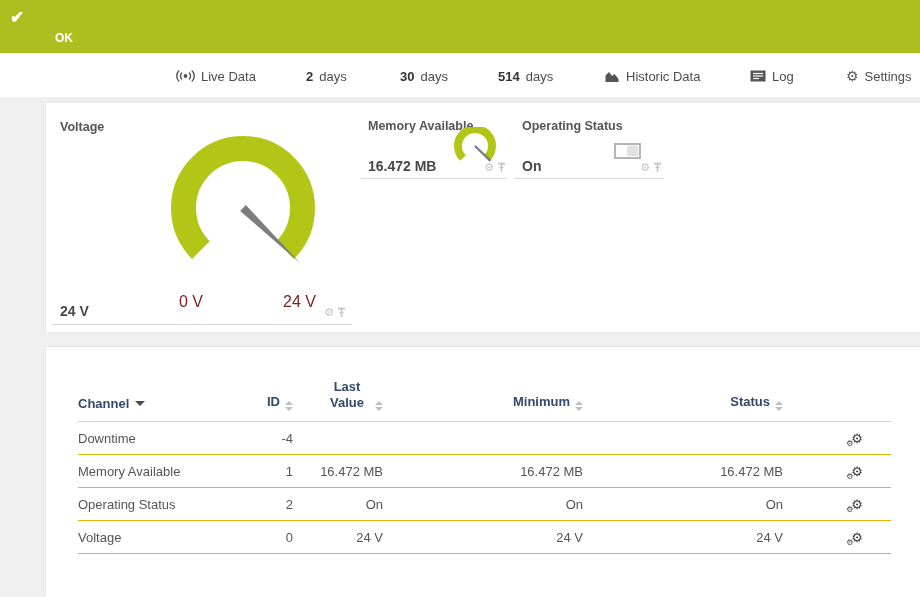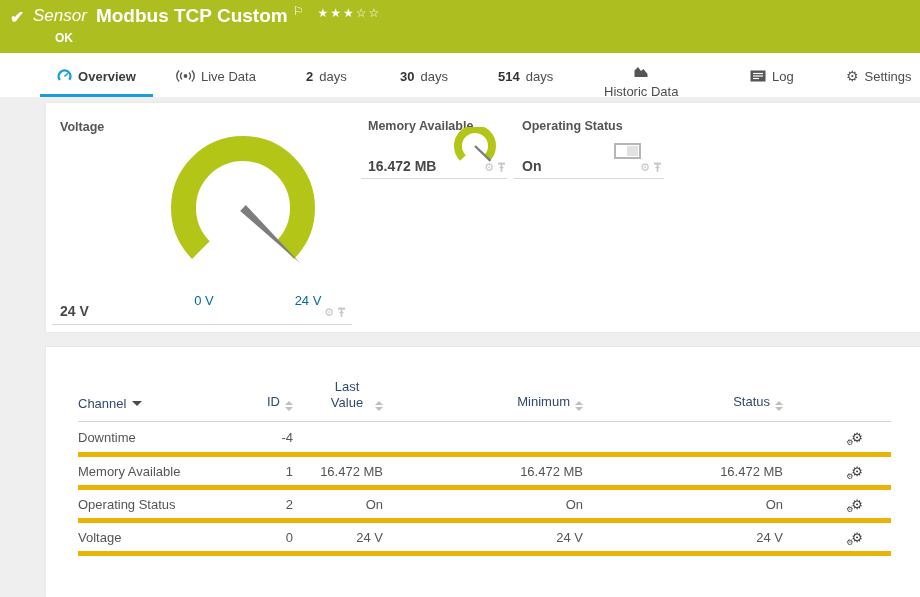--- a/index.html
+++ b/index.html
@@ -20,21 +20,21 @@
   .tabbar { position:relative; width:100%; height:44px; background:#ffffff; }
   .tab { position:absolute; bottom:0; height:32px; display:flex; align-items:center; gap:6px;
          font-size:13px; color:#4d4d4d; cursor:pointer; padding-bottom:10px; }
   .tab .num { font-weight:bold; color:#333; }
   .tab-overview { left:40px; width:113px; justify-content:center; font-weight:bold; color:#3c3c3c; }
   .tab-overview::after { content:""; position:absolute; left:0; right:0; bottom:0; height:3px; background:#1b9dd9; }
   .tab-live { left:176px; }
   .tab-2days { left:306px; }
   .tab-30days { left:400px;text-align:center; }
   .tab-365days { left:498px; }
-  .tab-historic { left:604px;flex-direction:column; }
+  .tab-historic { left:604px; }
   .tab-log { left:750px; }
   .tab-settings { left:846px; }
   .tab svg { display:block; }
   .gear-glyph { font-size:14px; color:#555; line-height:14px; }
 
   
   .content { position:absolute; left:0; top:97px; right:0; bottom:0; background:#efefef;margin-left:16px; }
   .panel { position:absolute; background:#ffffff; box-shadow:0 0 2px rgba(0,0,0,0.08); }
   .panel-gauges { left:30px; top:6px; width:890px; height:229px; }
   .panel-table  { left:30px; top:250px; width:890px; height:250px; }
@@ -42,21 +42,21 @@
   .tile { position:absolute; border-bottom:1px solid #d8d8d8; }
   .tile-title { position:absolute; font-size:12.5px; font-weight:bold; color:#555; }
   .tile-value { position:absolute; font-size:14px; font-weight:600; color:#474747; }
   .tile-icons { position:absolute; display:flex; align-items:center; gap:3px; }
   .tile-gear { font-size:11px; color:#c6c6c6; line-height:11px; }
   .pin-icon svg { display:block; }
 
   .tile-voltage { left:6px; top:8px; width:300px; height:214px; }
   .tile-voltage .tile-title { left:8px; top:9px; }
   .tile-voltage .gauge-big { position:absolute; left:106px; top:13px; }
-  .scale-label { position:absolute; top:182px; width:50px; text-align:center; font-size:13px; color:#0369a1; }
+  .scale-label { position:absolute; top:182px; width:50px; font-size:16px; color:#7f1d1d; }
   .scale-min { left:127px; } .scale-max { left:231px; }
   .tile-voltage .tile-value { left:8px; bottom:5px; }
   .tile-voltage .tile-icons { right:6px; bottom:6px; }
 
   .tile-memory { left:315px; top:8px; width:146px; height:68px; }
   .tile-memory .tile-title { left:7px; top:8px; }
   .tile-memory .gauge-small { position:absolute; left:91px; top:16px; }
   .tile-memory .tile-value { left:7px; bottom:4px; }
   .tile-memory .tile-icons { right:1px; bottom:5px; }
 
@@ -69,64 +69,49 @@
   .tile-operating .tile-icons { right:2px; bottom:5px; }
 
   
   .chan-table { position:absolute; left:32px; top:26px; width:813px; border-collapse:collapse; table-layout:fixed; }
   .chan-table col.c-channel { width:160px; }
   .chan-table col.c-id { width:55px; }
   .chan-table col.c-last { width:90px; }
   .chan-table col.c-min { width:200px; }
   .chan-table col.c-max { width:200px; }
   .chan-table col.c-gear { width:108px; }
-  .chan-table th { font-size:13px; font-weight:normal; color:#33496b; vertical-align:bottom;
+  .chan-table th { font-size:13px; font-weight:bold; color:#33496b; vertical-align:bottom;
                    padding:6px 0 10px 0; border-bottom:1px solid #d4d4d4; text-align:right; cursor:pointer; }
   .chan-table th.h-channel { text-align:left; }
   .th-wrap2 { display:inline-block; width:46px; white-space:normal; text-align:center; vertical-align:bottom; line-height:16px; }
   .sort-stack { display:inline-flex; flex-direction:column; gap:2px; margin-left:5px; vertical-align:1px; }
   .sort-stack i { display:block; width:0; height:0; border-left:4px solid transparent; border-right:4px solid transparent; }
   .sort-up { border-bottom:4px solid #c0c0c0; }
   .sort-down { border-top:4px solid #c0c0c0; }
   .caret-down { display:inline-block; width:0; height:0; border-left:5px solid transparent;
                 border-right:5px solid transparent; border-top:5px solid #4a4a4a; margin-left:6px; vertical-align:2px; }
-  .chan-table td { font-size:13px; color:#555; height:33px; border-bottom:5px solid #eab308;
+  .chan-table td { font-size:13px; color:#555; height:33px; border-bottom:1px solid #eab308;
                    text-align:right; padding:0; }
   .chan-table td.d-channel { text-align:left; }
   .chan-table td.d-gear { text-align:center; }
   .gears { position:relative; display:inline-block; cursor:pointer; margin-left:40px; }
   .gear-big2 { font-size:13px; color:#3f3f3f; line-height:13px; }
   .gear-small2 { position:absolute; left:-5px; bottom:-2px; font-size:8px; color:#3f3f3f; line-height:8px; }
 </style>
 </head>
 <body>
 
 <div class="page">
 
   <header class="topbar">
     <span class="check-icon">✔</span>
-    <div class="title-row">
-      <span class="kind-label">Sensor</span>
-      <span class="sensor-name">Modbus TCP Custom</span>
-      <span class="flag-icon">⚐</span>
-      <span class="stars"><span>★★★</span><span>☆☆</span></span>
-    </div>
     <div class="status-ok">OK</div>
   </header>
 
   <nav class="tabbar">
-    <div class="tab tab-overview">
-      <span>
-          <svg width="15" height="15" viewBox="0 0 16 16">
-            <path d="M13.2 11.5 A6.3 6.3 0 1 0 3 11.7" fill="none" stroke="#1b9dd9" stroke-width="2.6"></path>
-            <line x1="8" y1="8" x2="11.4" y2="4.8" stroke="#1b9dd9" stroke-width="1.8"></line>
-          </svg>
-        </span>
-      <span>Overview</span>
-    </div>
     <div class="tab tab-live">
       <span>
           <svg width="19" height="14" viewBox="0 0 19 14">
             <circle cx="9.5" cy="7" r="1.9" fill="#555"></circle>
             <path d="M6 3.6 a4.6 4.6 0 0 0 0 6.8" fill="none" stroke="#555" stroke-width="1.4"></path>
             <path d="M3.2 1.4 a7.6 7.6 0 0 0 0 11.2" fill="none" stroke="#555" stroke-width="1.4"></path>
             <path d="M13 3.6 a4.6 4.6 0 0 1 0 6.8" fill="none" stroke="#555" stroke-width="1.4"></path>
             <path d="M15.8 1.4 a7.6 7.6 0 0 1 0 11.2" fill="none" stroke="#555" stroke-width="1.4"></path>
           </svg>
         </span>

